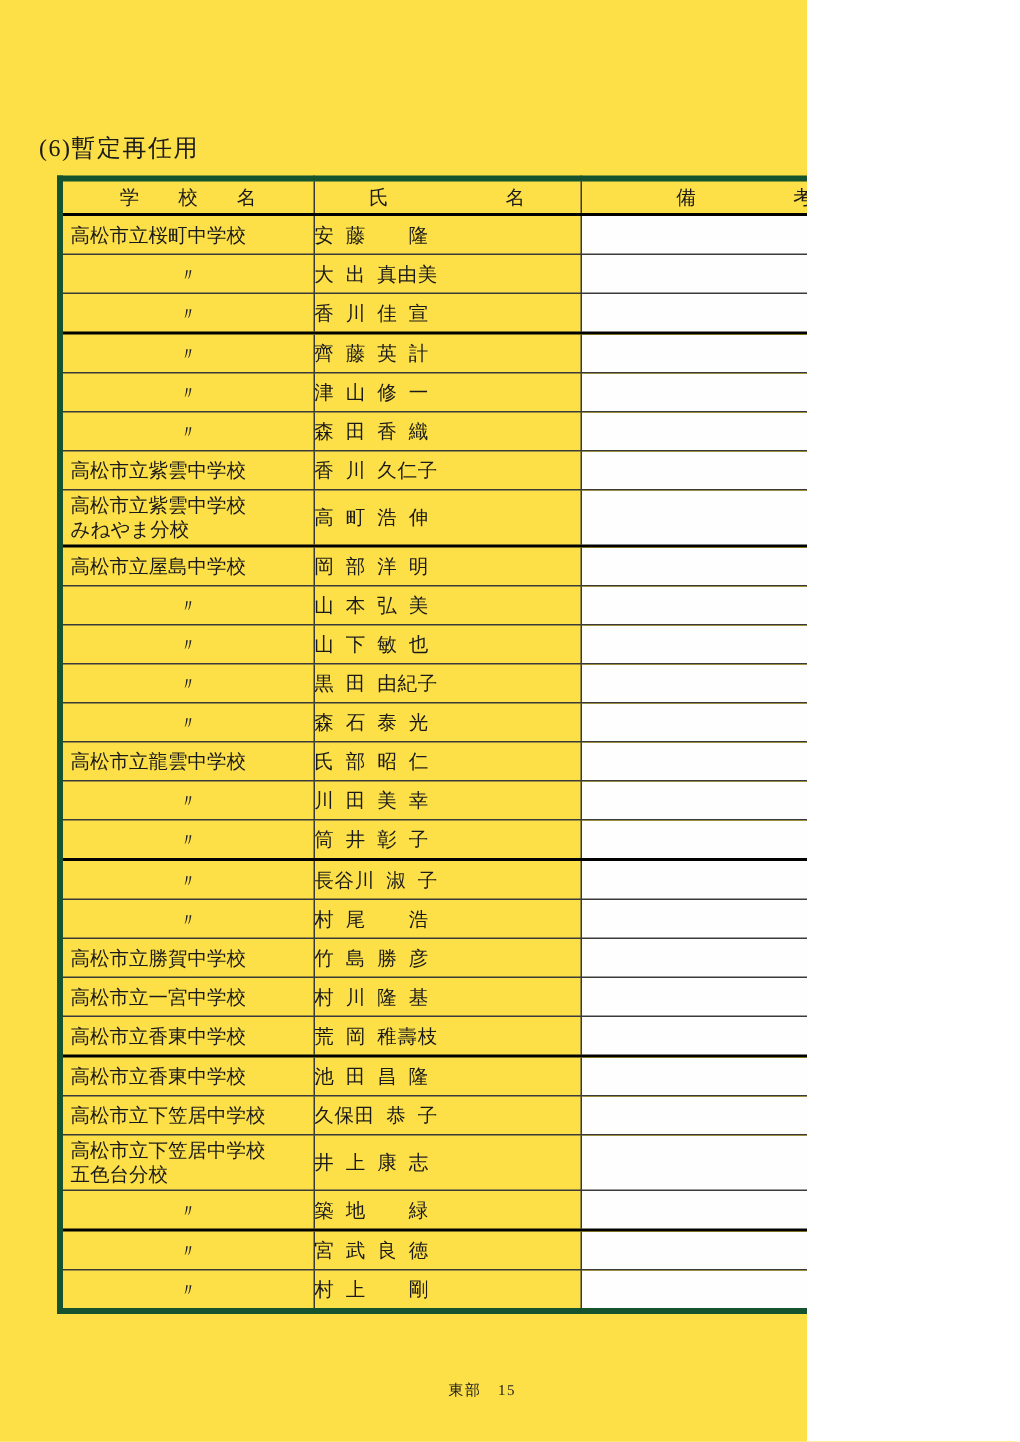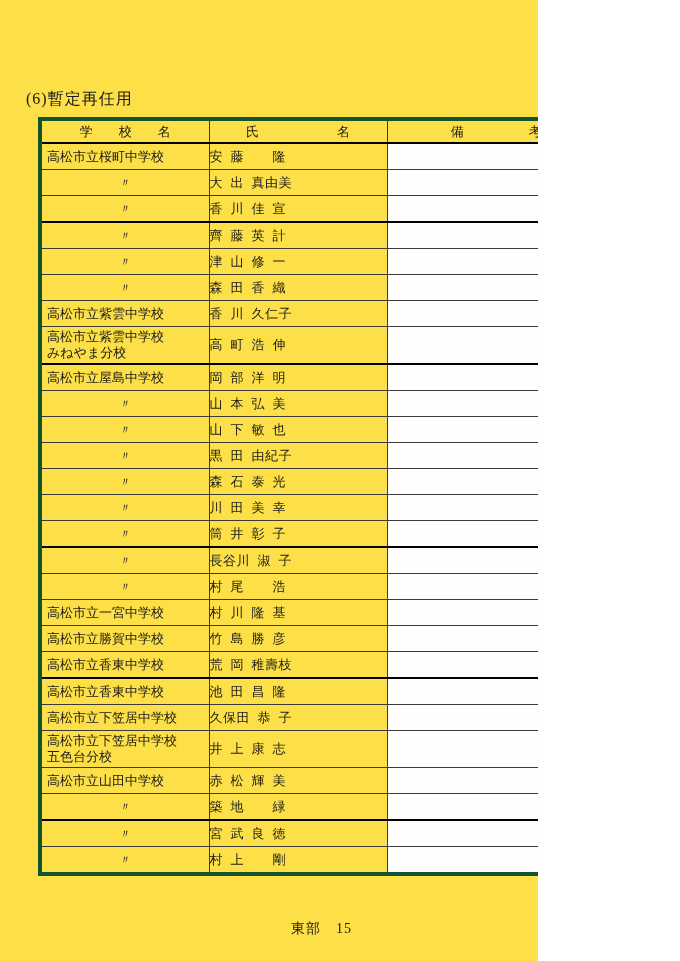--- a/index.html
+++ b/index.html
@@ -69,21 +69,21 @@
     white-space: pre;
     letter-spacing: 0.5px;
     margin-top: 13px;
   }
   td.remark { background: #fefefe; }
   .footer {
     position: absolute;
     left: 38px; top: 920px;
     width: 567px;
     text-align: center;
-    font-size: 14px;
+    font-size: 10px;
     white-space: pre;
     letter-spacing: 1px;
   }
 </style>
 </head>
 <body>
 
 <div class="page">
 
   <div class="title">(6)暫定再任用</div>
@@ -161,47 +161,52 @@
           <td class="school ditto">〃</td>
           <td class="name">黒  田  由紀子</td>
           <td class="remark"></td>
         </tr>
         <tr class="row">
           <td class="school ditto">〃</td>
           <td class="name">森  石  泰  光</td>
           <td class="remark"></td>
         </tr>
         <tr class="row">
+          <td class="school">高松市立龍雲中学校</td>
+          <td class="name">氏  部  昭  仁</td>
+          <td class="remark"></td>
+        </tr>
+        <tr class="row">
           <td class="school ditto">〃</td>
           <td class="name">川  田  美  幸</td>
           <td class="remark"></td>
         </tr>
         <tr class="row thick">
           <td class="school ditto">〃</td>
           <td class="name">筒  井  彰  子</td>
           <td class="remark"></td>
         </tr>
         <tr class="row">
           <td class="school ditto">〃</td>
           <td class="name">長谷川  淑  子</td>
           <td class="remark"></td>
         </tr>
         <tr class="row">
           <td class="school ditto">〃</td>
           <td class="name">村  尾  　  浩</td>
+          <td class="remark"></td>
+        </tr>
+        <tr class="row">
+          <td class="school">高松市立勝賀中学校</td>
+          <td class="name">竹  島  勝  彦</td>
           <td class="remark"></td>
         </tr>
         <tr class="row">
           <td class="school">高松市立一宮中学校</td>
           <td class="name">村  川  隆  基</td>
-          <td class="remark"></td>
-        </tr>
-        <tr class="row">
-          <td class="school">高松市立勝賀中学校</td>
-          <td class="name">竹  島  勝  彦</td>
           <td class="remark"></td>
         </tr>
         <tr class="row thick">
           <td class="school">高松市立香東中学校</td>
           <td class="name">荒  岡  稚壽枝</td>
           <td class="remark"></td>
         </tr>
         <tr class="row">
           <td class="school">高松市立香東中学校</td>
           <td class="name">池  田  昌  隆</td>
@@ -210,25 +215,20 @@
         <tr class="row">
           <td class="school">高松市立下笠居中学校</td>
           <td class="name">久保田  恭  子</td>
           <td class="remark"></td>
         </tr>
         <tr class="row tall">
           <td class="school">高松市立下笠居中学校<br>五色台分校</td>
           <td class="name">井  上  康  志</td>
           <td class="remark"></td>
         </tr>
-        <tr class="row">
-          <td class="school">高松市立山田中学校</td>
-          <td class="name">赤  松  輝  美</td>
-          <td class="remark"></td>
-        </tr>
         <tr class="row thick">
           <td class="school ditto">〃</td>
           <td class="name">築  地  　  緑</td>
           <td class="remark"></td>
         </tr>
         <tr class="row">
           <td class="school ditto">〃</td>
           <td class="name">宮  武  良  徳</td>
           <td class="remark"></td>
         </tr>

